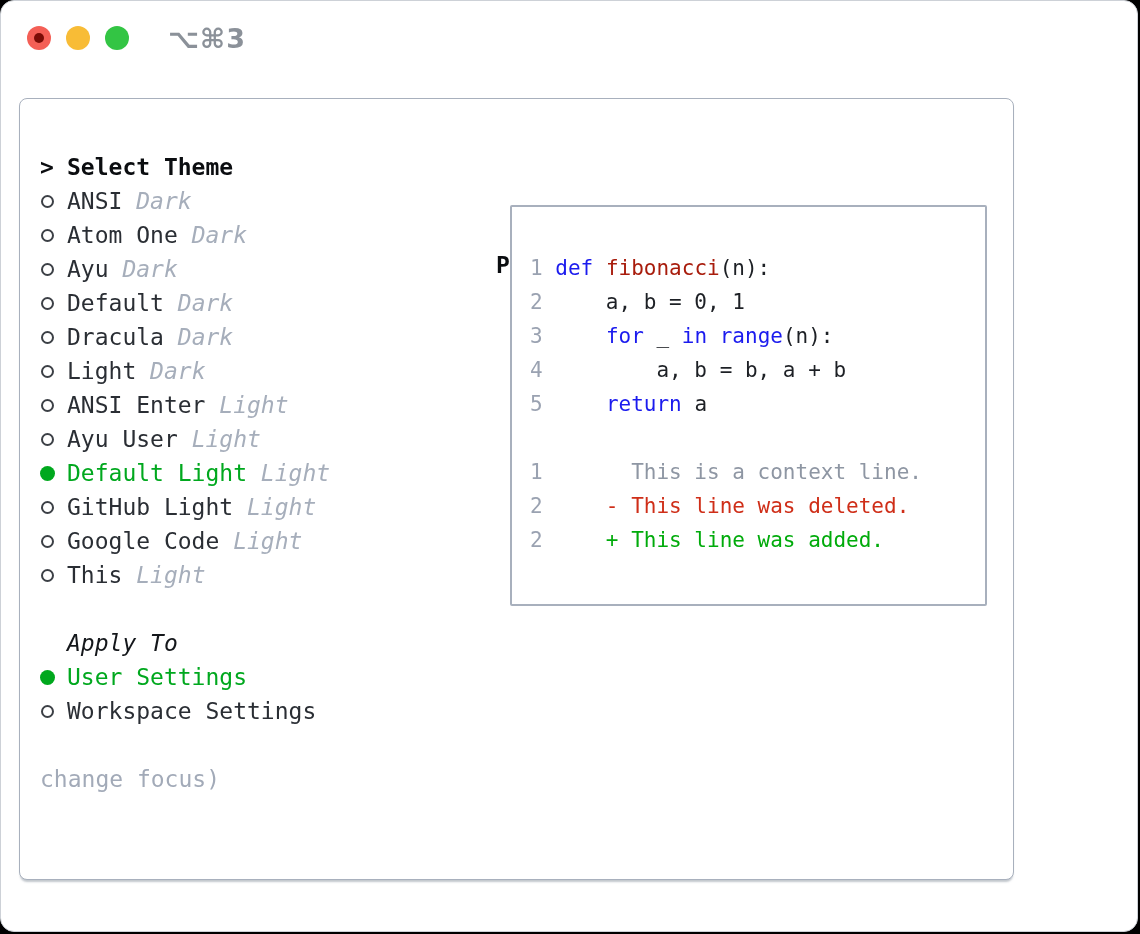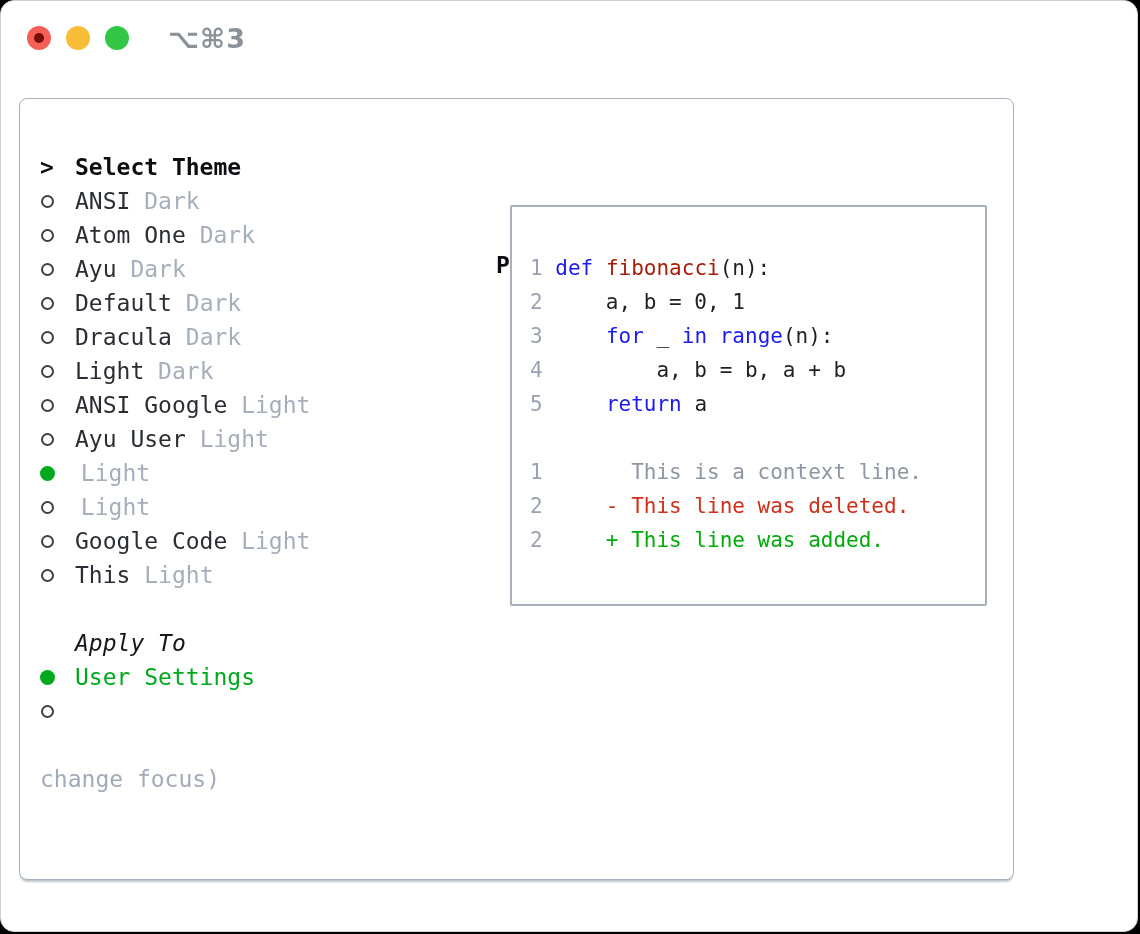--- a/index.html
+++ b/index.html
@@ -35,25 +35,25 @@
     box-sizing:border-box;
     box-shadow:0 3px 2px -1px rgba(120,130,145,.45);
   }
   
   .left-col{position:absolute;left:20px;top:51px;}
   .row{height:34px;display:flex;align-items:center;font-size:23px;white-space:pre;}
   .marker{width:27px;display:flex;align-items:center;flex:0 0 27px;}
   .hdr-marker{font-weight:bold;color:#0b0d10;font-size:23px;line-height:1;}
   .radio{width:13px;height:13px;border-radius:50%;border:2px solid #3c4046;box-sizing:border-box;margin-left:1px;}
   .radio.on{border:none;width:15px;height:15px;background:var(--accent-green);margin-left:0;}
-  .row .label{color:var(--list-text);margin-left:8px;}
+  .row .label{color:var(--list-text);}
   .row.header .label{font-weight:bold;color:#0b0d10;}
   .row.subheader .label{color:#14171b;font-style:italic;}
   .row.selected .label{color:var(--accent-green);}
-  .row .suffix{color:var(--muted);}
+  .row .suffix{color:var(--muted);font-style:italic;}
   .row.hint{color:var(--hint);}
   
   .preview-title{
     position:absolute;left:476px;top:149px;height:34px;display:flex;align-items:center;
     font-size:23px;font-weight:bold;color:#0b0d10;
   }
   .preview-box{
     position:absolute;left:490px;top:106px;width:477px;height:401px;
     border:2px solid var(--border);border-radius:2px;background:#fff;box-sizing:border-box;
   }
@@ -84,30 +84,30 @@
 
   <div class="panel">
     <div class="left-col" id="left-col">
         <div class="row header"><span class="marker"><span class="hdr-marker">&gt;</span></span><span class="label">Select Theme</span></div>
         <div class="row"><span class="marker"><span class="radio"></span></span><span class="label">ANSI</span><span class="suffix"> Dark</span></div>
         <div class="row"><span class="marker"><span class="radio"></span></span><span class="label">Atom One</span><span class="suffix"> Dark</span></div>
         <div class="row"><span class="marker"><span class="radio"></span></span><span class="label">Ayu</span><span class="suffix"> Dark</span></div>
         <div class="row"><span class="marker"><span class="radio"></span></span><span class="label">Default</span><span class="suffix"> Dark</span></div>
         <div class="row"><span class="marker"><span class="radio"></span></span><span class="label">Dracula</span><span class="suffix"> Dark</span></div>
         <div class="row"><span class="marker"><span class="radio"></span></span><span class="label">Light</span><span class="suffix"> Dark</span></div>
-        <div class="row"><span class="marker"><span class="radio"></span></span><span class="label">ANSI Google</span><span class="suffix"> Light</span></div>
+        <div class="row"><span class="marker"><span class="radio"></span></span><span class="label">ANSI Enter</span><span class="suffix"> Light</span></div>
         <div class="row"><span class="marker"><span class="radio"></span></span><span class="label">Ayu User</span><span class="suffix"> Light</span></div>
-        <div class="row selected"><span class="marker"><span class="radio on"></span></span><span class="suffix"> Light</span></div>
-        <div class="row"><span class="marker"><span class="radio"></span></span><span class="suffix"> Light</span></div>
+        <div class="row selected"><span class="marker"><span class="radio on"></span></span><span class="label">Default Light</span><span class="suffix"> Light</span></div>
+        <div class="row"><span class="marker"><span class="radio"></span></span><span class="label">GitHub Light</span><span class="suffix"> Light</span></div>
         <div class="row"><span class="marker"><span class="radio"></span></span><span class="label">Google Code</span><span class="suffix"> Light</span></div>
         <div class="row"><span class="marker"><span class="radio"></span></span><span class="label">This</span><span class="suffix"> Light</span></div>
         <div class="row"></div>
         <div class="row subheader"><span class="marker"></span><span class="label">Apply To</span></div>
         <div class="row selected"><span class="marker"><span class="radio on"></span></span><span class="label">User Settings</span></div>
-        <div class="row"><span class="marker"><span class="radio"></span></span></div>
+        <div class="row"><span class="marker"><span class="radio"></span></span><span class="label">Workspace Settings</span></div>
         <div class="row"></div>
         <div class="row hint">change focus)</div>
       </div>
 
     <div class="preview-title">Preview</div>
     <div class="preview-box">
       <pre id="code-pre"><span class="c-ln">1 </span><span class="c-kw">def</span><span class="c-code"> </span><span class="c-fn">fibonacci</span><span class="c-code">(n):</span>
 <span class="c-ln">2 </span><span class="c-code">    a, b = 0, 1</span>
 <span class="c-ln">3 </span><span class="c-code">    </span><span class="c-kw">for</span><span class="c-code"> _ </span><span class="c-kw">in</span><span class="c-code"> </span><span class="c-kw">range</span><span class="c-code">(n):</span>
 <span class="c-ln">4 </span><span class="c-code">        a, b = b, a + b</span>

